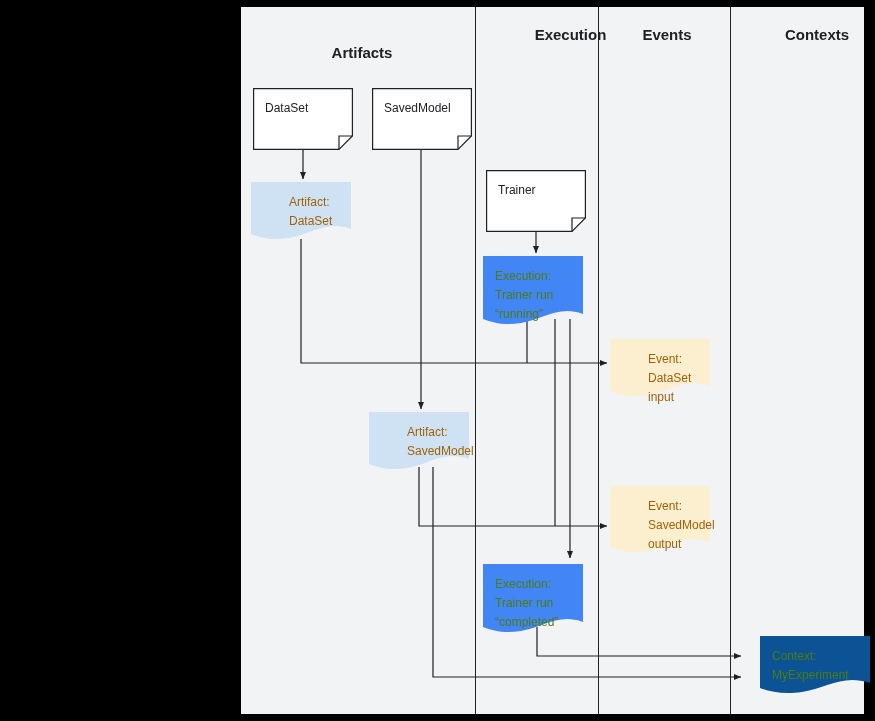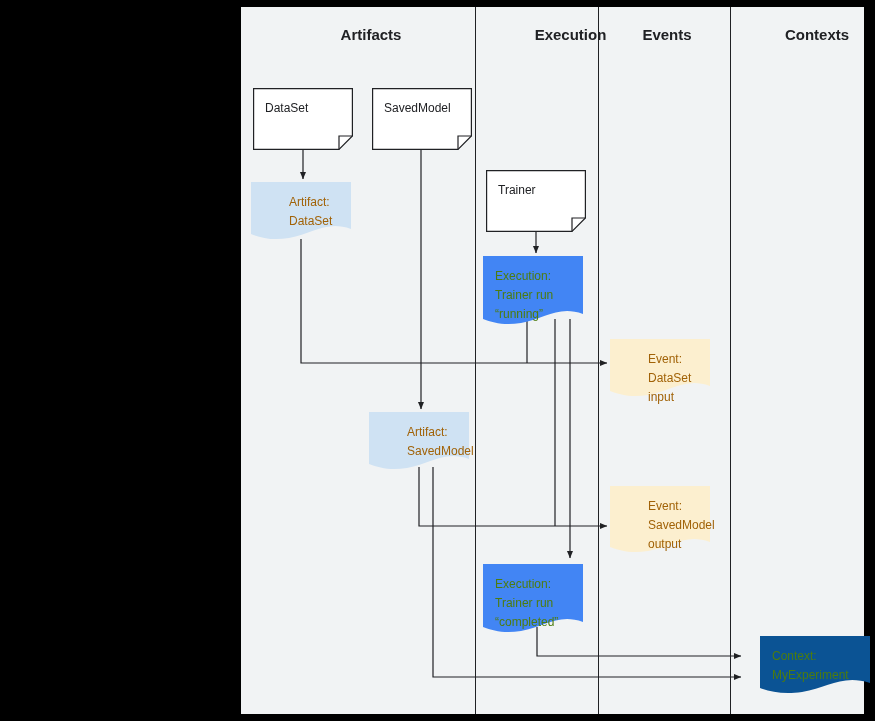--- a/index.html
+++ b/index.html
@@ -19,21 +19,21 @@
 </head>
 <body>
 
 <div id="root">
   <div id="canvas">
 
     <div class="col-divider" style="left:234px;"></div>
     <div class="col-divider" style="left:357px;"></div>
     <div class="col-divider" style="left:489px;"></div>
 
-    <div class="col-head" style="left:13px;width:234px;">Artifacts</div>
+    <div class="col-head" style="left:4px;width:234px;margin-top:18px;">Artifacts</div>
     <div class="col-head" style="left:234px;width:123px;margin-left:34px;">Execution</div>
     <div class="col-head" style="left:360px;width:132px;">Events</div>
     <div class="col-head" style="left:498px;width:156px;">Contexts</div>
 
     <svg class="wires" viewBox="0 0 623 707">
       <defs>
         <marker id="arw" markerWidth="9" markerHeight="9" refX="7.4" refY="3.2" orient="auto" markerUnits="userSpaceOnUse">
           <path d="M0,0 L7.6,3.2 L0,6.4 z" fill="#202124"></path>
         </marker>
       </defs>

